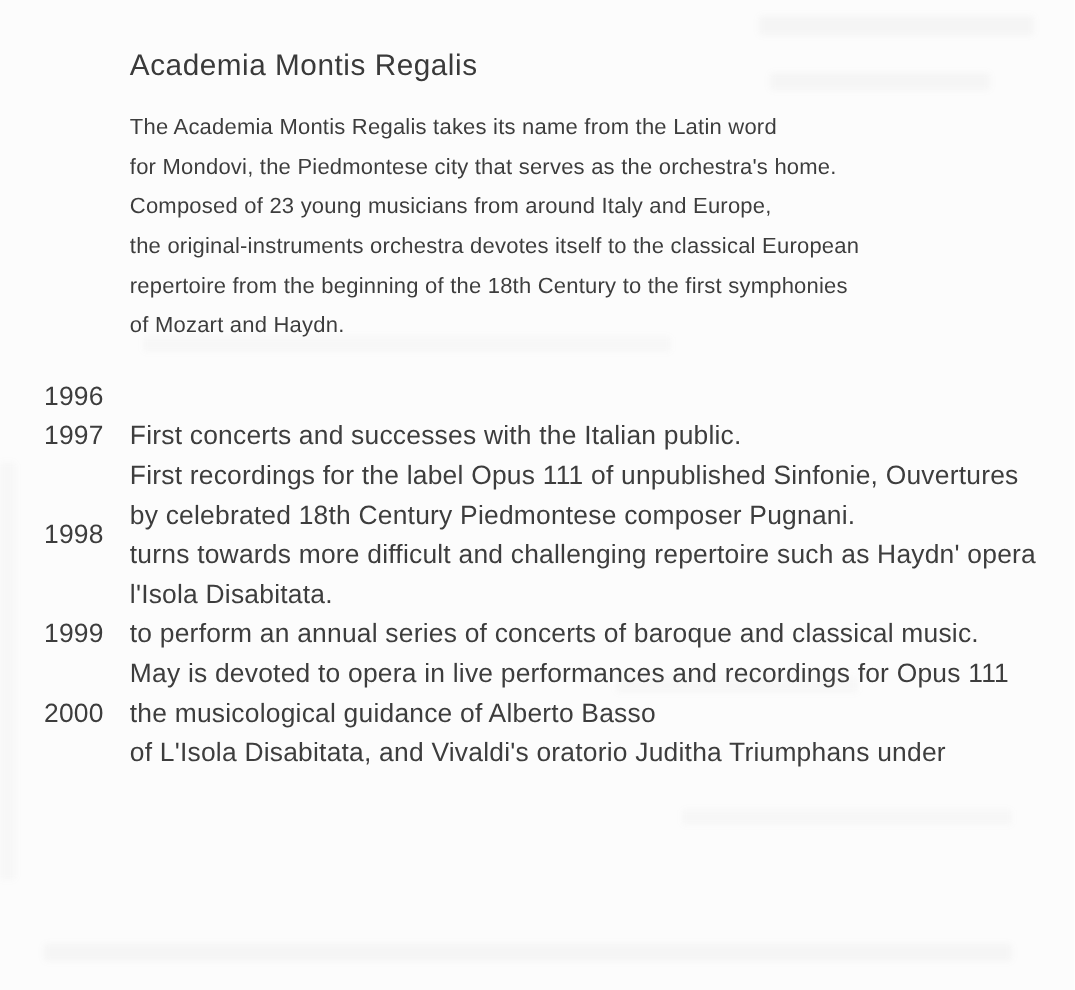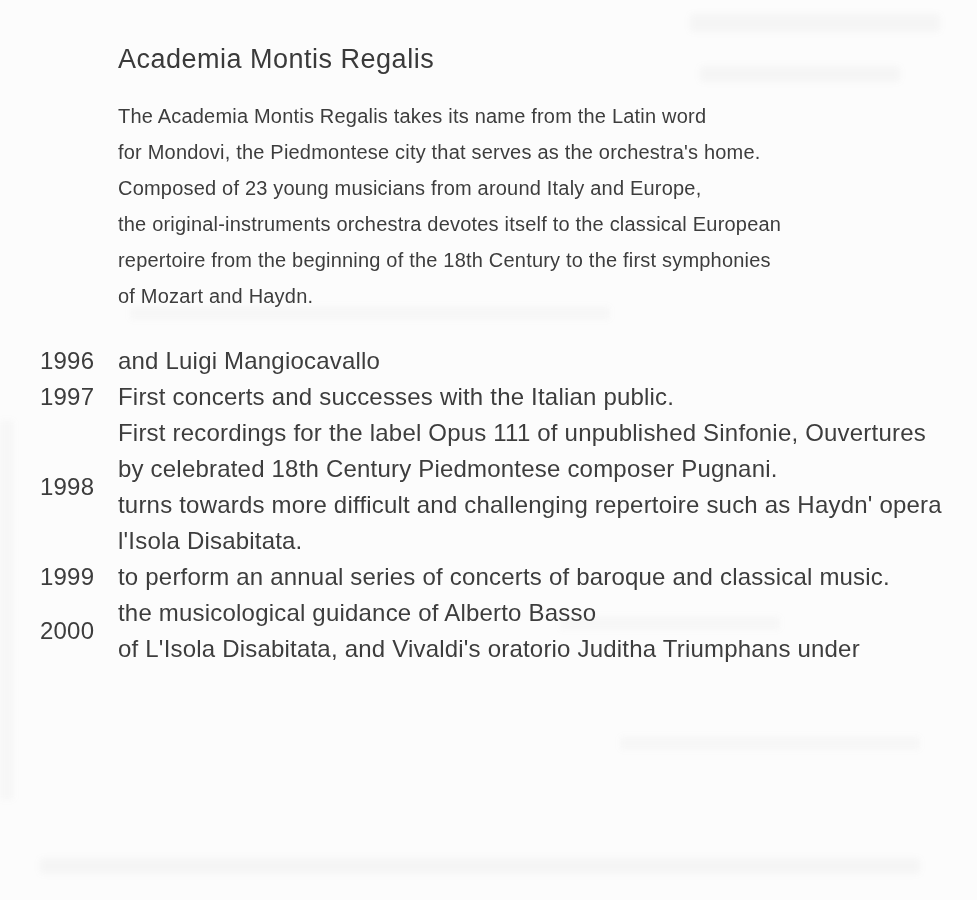--- a/index.html
+++ b/index.html
@@ -88,21 +88,20 @@
       <div class="line">Composed of 23 young musicians from around Italy and Europe,</div>
       <div class="line">the original-instruments orchestra devotes itself to the classical European</div>
       <div class="line">repertoire from the beginning of the 18th Century to the first symphonies</div>
       <div class="line">of Mozart and Haydn.</div>
     </div>
 
   <div class="timeline">
       <div class="entry">
         <div class="year">1996</div>
         <div class="desc">
-          <div class="line"><span>and Luigi Mangiocavallo</span></div>
         </div>
       </div>
       <div class="entry">
         <div class="year">1997</div>
         <div class="desc">
           <div class="line"><span>First concerts and successes with the Italian public.</span></div>
         </div>
       </div>
       <div class="entry">
         <div class="year">1998</div>
@@ -115,20 +114,21 @@
       </div>
       <div class="entry">
         <div class="year">1999</div>
         <div class="desc">
           <div class="line"><span>to perform an annual series of concerts of baroque and classical music.</span></div>
         </div>
       </div>
       <div class="entry">
         <div class="year">2000</div>
         <div class="desc">
+          <div class="line"><span>May is devoted to opera in live performances and recordings for Opus 111</span></div>
           <div class="line"><span>the musicological guidance of Alberto Basso</span></div>
           <div class="line"><span>of </span><span class="italic">L'Isola Disabitata</span><span>, and Vivaldi's oratorio </span><span class="italic">Juditha Triumphans</span><span> under</span></div>
         </div>
       </div>
     </div>
 
   <div class="artifact a1"></div>
   <div class="artifact a2"></div>
   <div class="artifact a3"></div>
   <div class="artifact a4"></div>

